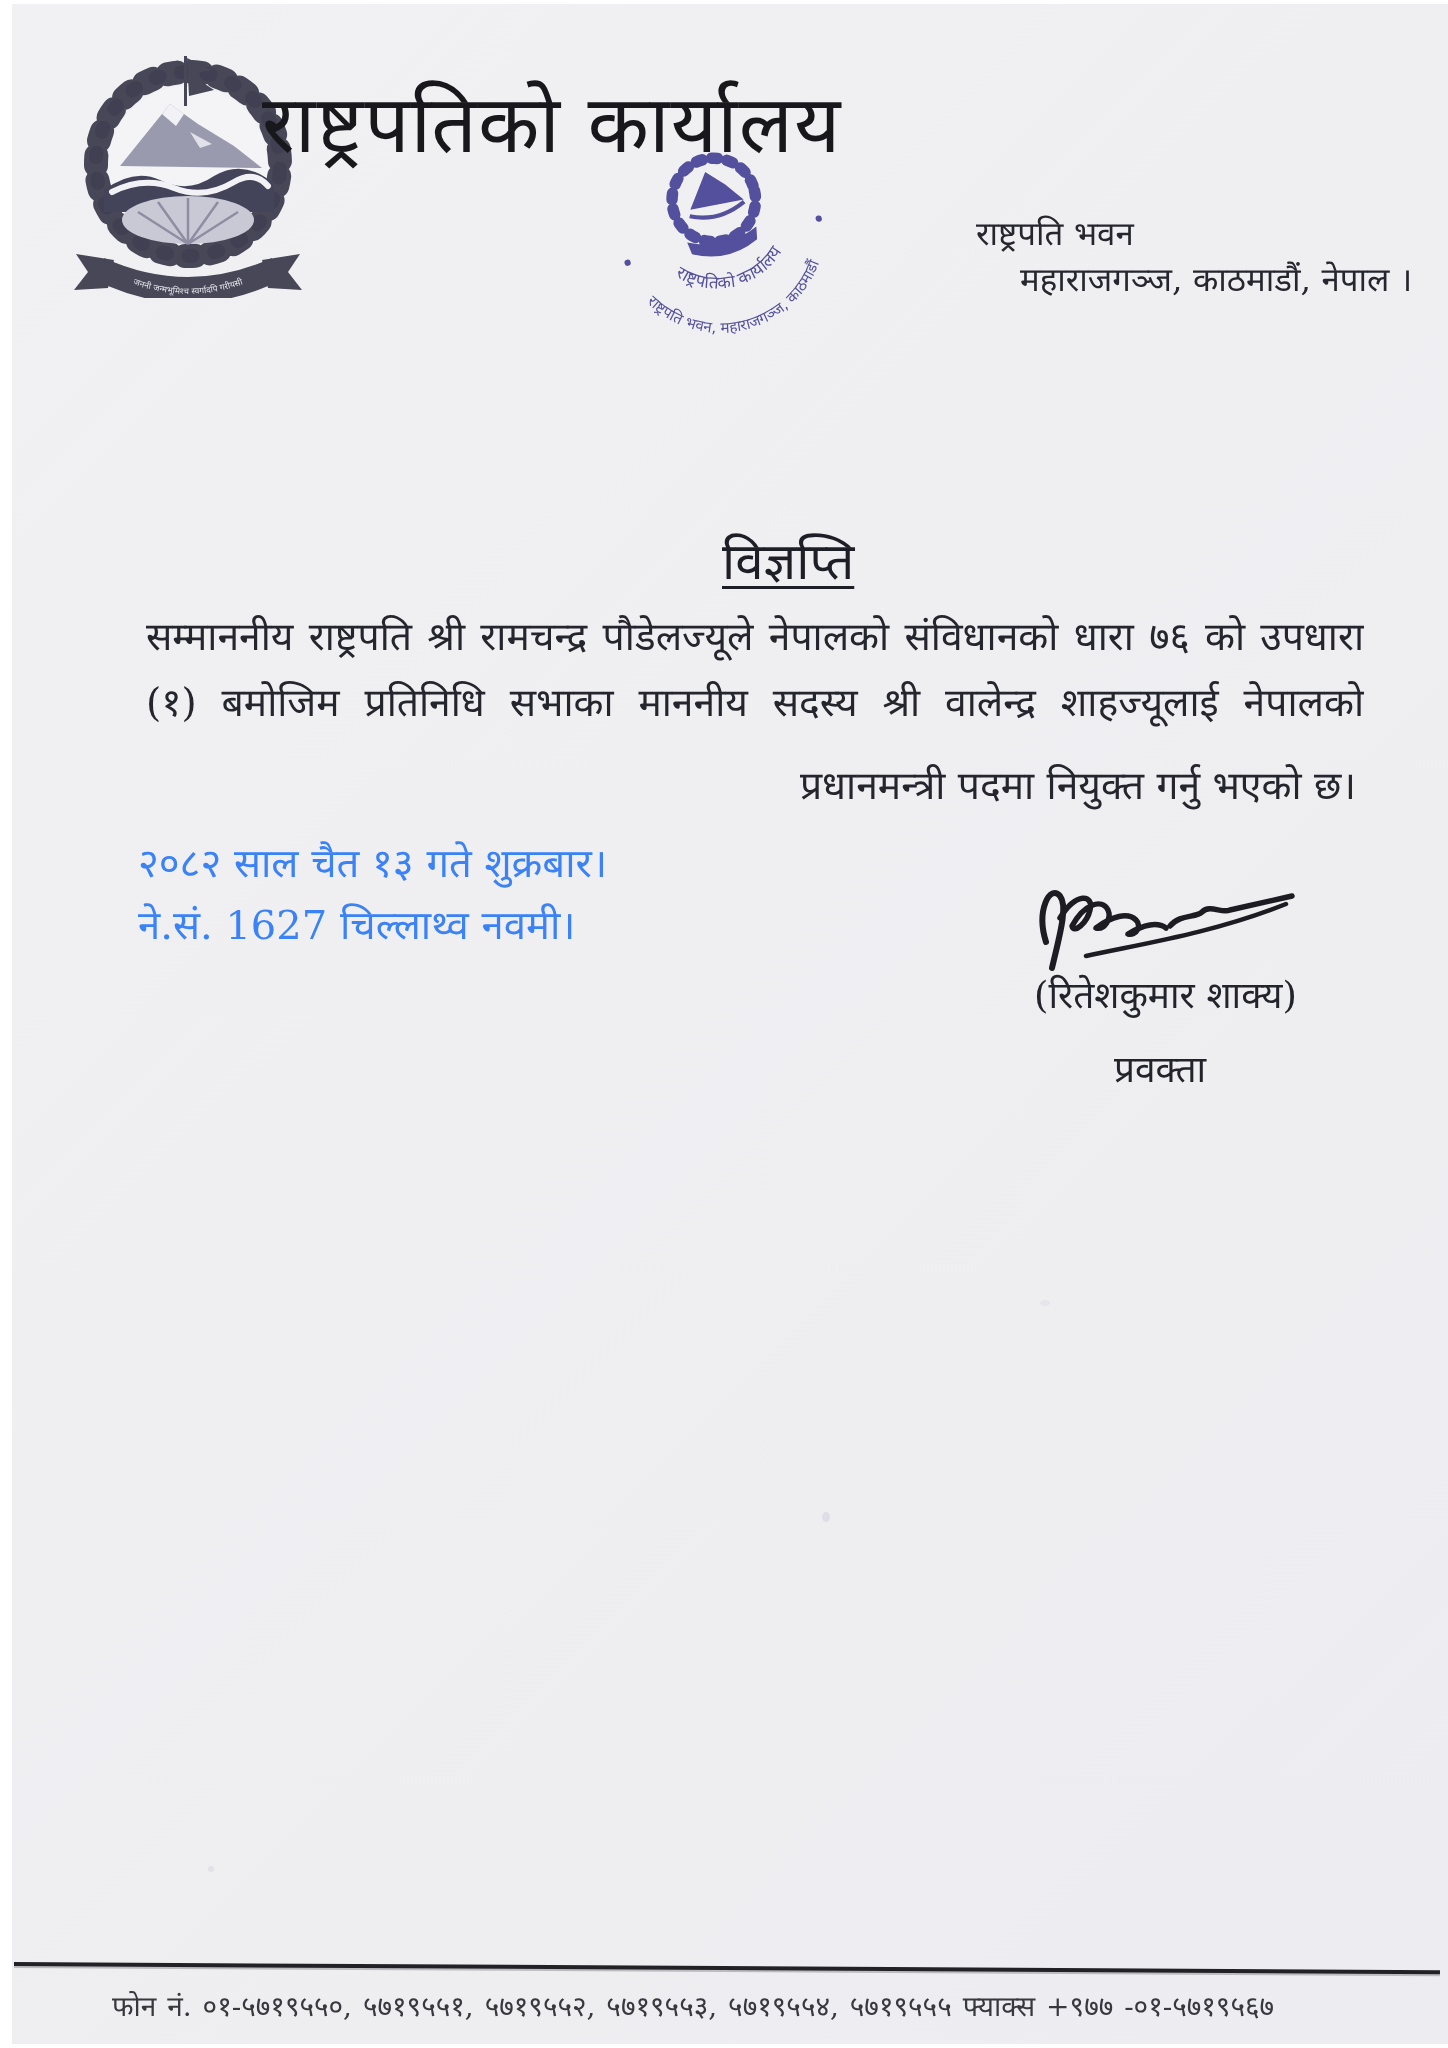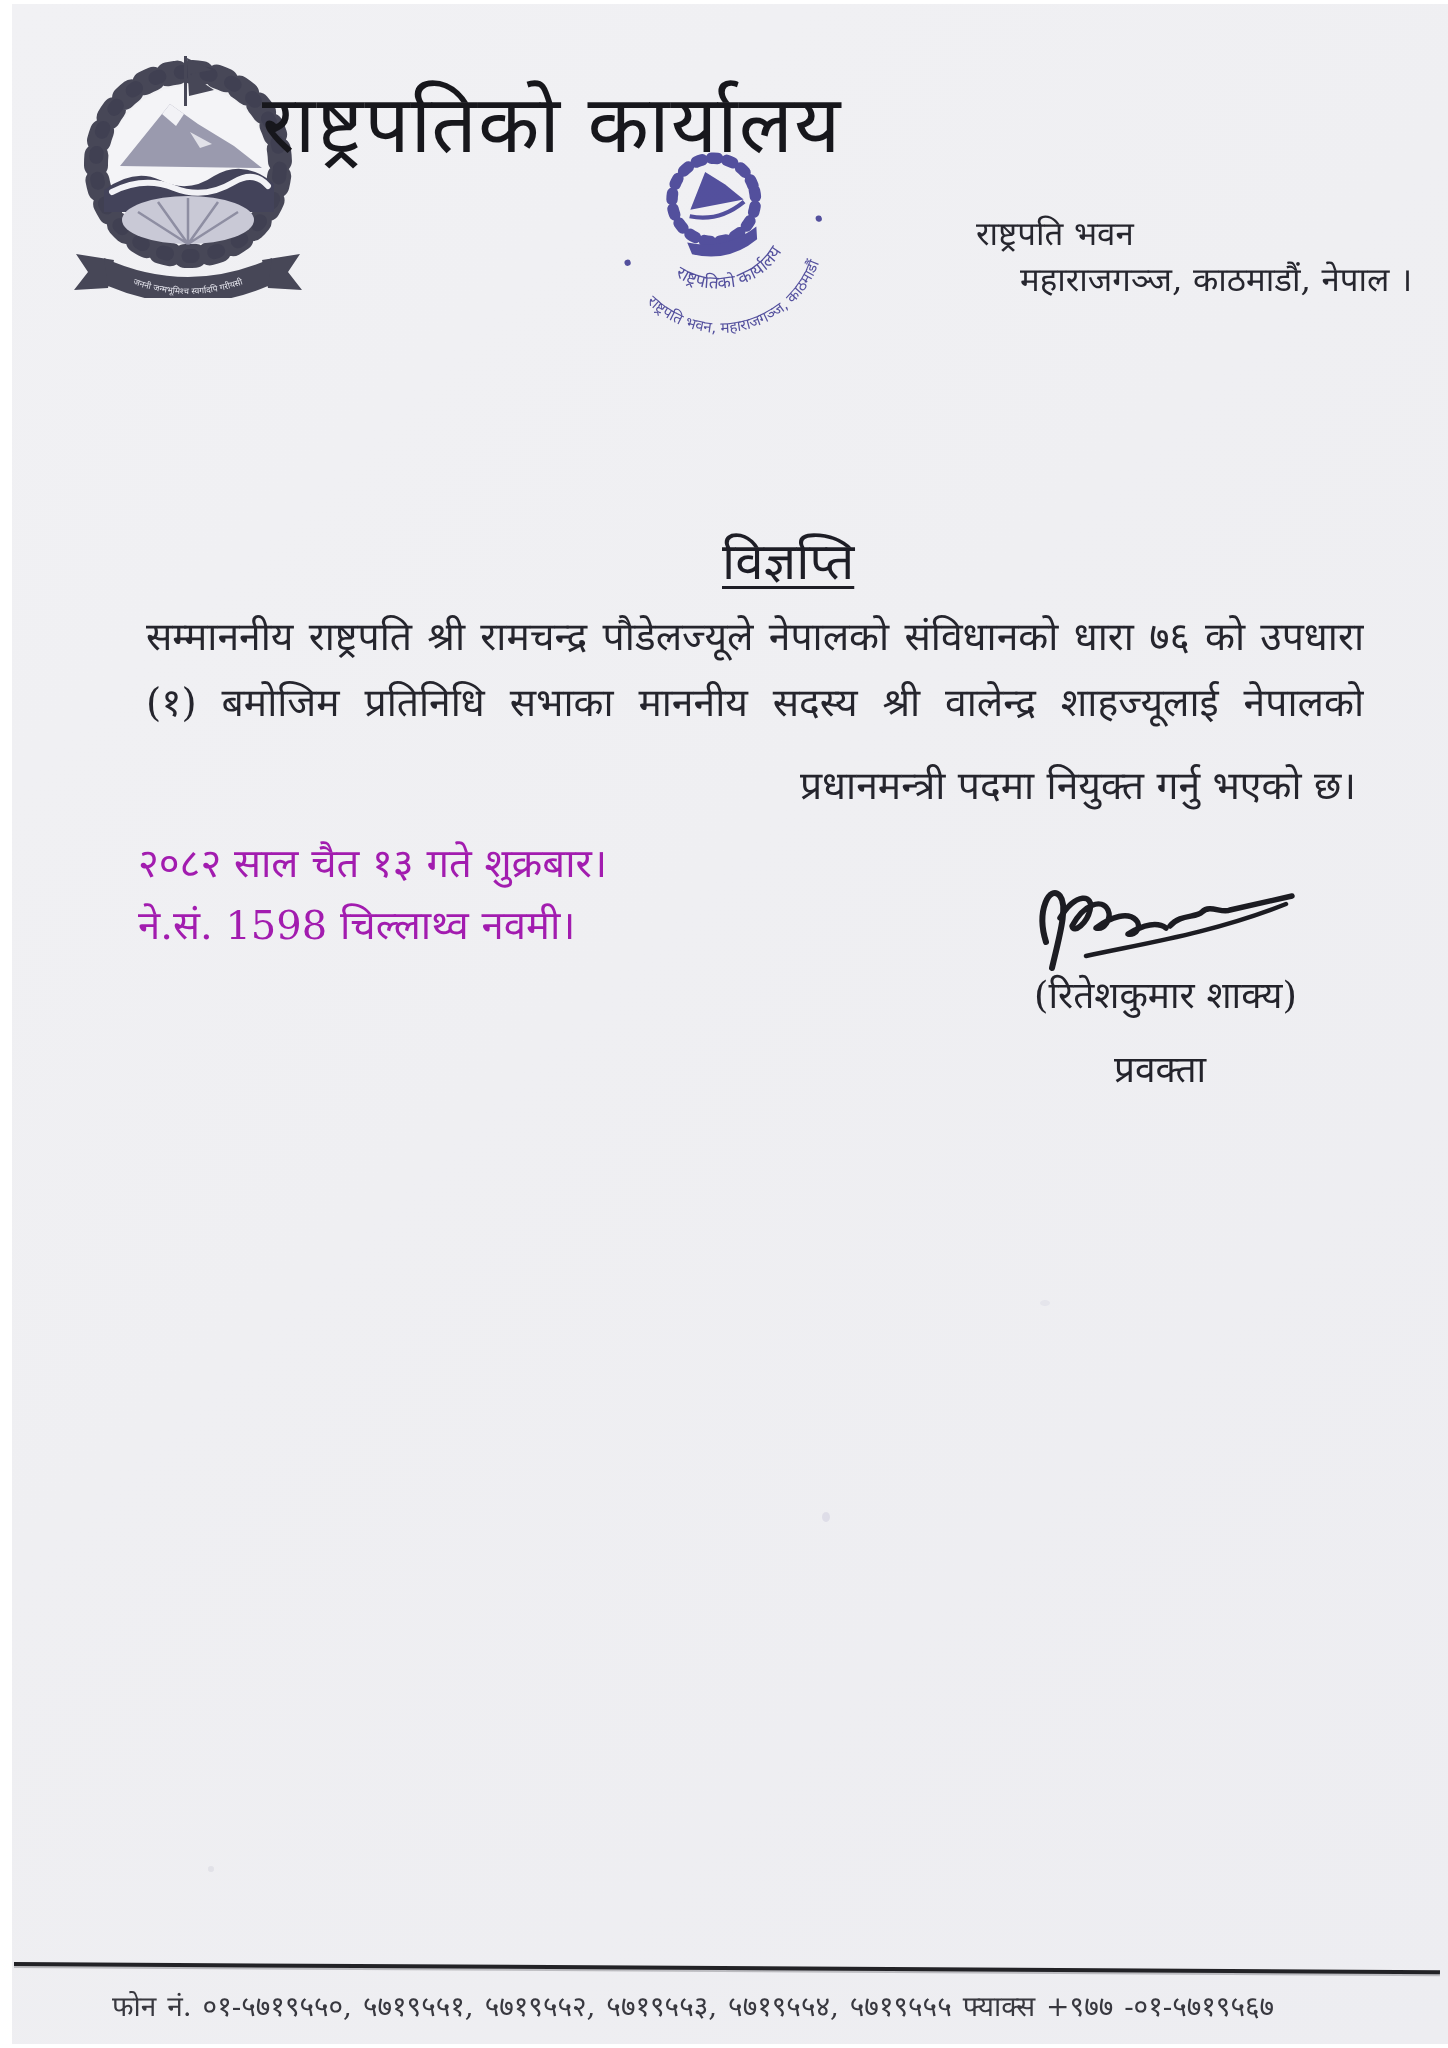--- a/index.html
+++ b/index.html
@@ -23,21 +23,21 @@
   .heading{
     font-size:51px;color:#1e1e26;white-space:nowrap;
     text-decoration:underline;text-decoration-thickness:2.5px;text-underline-offset:7px;
   }
   .bodyline{
     font-size:39px;color:#25252d;width:1218px;height:66px;line-height:62px;
     text-align:justify;overflow:hidden;
   }
   .just-last{text-align-last:justify;margin-left:8px;}
   .dateline{
-    font-size:40px;color:#a21caf;white-space:nowrap;
+    font-size:40px;color:#3b82f6;white-space:nowrap;
   }
   .signame{font-size:37px;color:#23232b;white-space:nowrap;}
   .sigtitle{font-size:37px;color:#23232b;white-space:nowrap;}
   .rule{
     background:#222226;height:4px;transform:rotate(0.33deg);transform-origin:left center;
     box-shadow:0 2px 0 rgba(40,40,46,.25);
   }
   .footer-text{
     font-size:28px;color:#38383f;white-space:nowrap;word-spacing:2px;
   }
@@ -103,21 +103,21 @@
 <div class="abs addr" style="left:976px;top:210px;">राष्ट्रपति भवन</div>
 <div class="abs addr" style="left:976px;top:256px;margin-left:44px;">महाराजगञ्ज, काठमाडौं, नेपाल ।</div>
 
 <div class="abs heading" style="left:722px;top:524px;">विज्ञप्ति</div>
 
 <div class="abs bodyline just-last" style="left:138px;top:606px;">सम्माननीय राष्ट्रपति श्री रामचन्द्र पौडेलज्यूले नेपालको संविधानको धारा ७६ को उपधारा</div>
 <div class="abs bodyline just-last" style="left:138px;top:672px;">(१) बमोजिम प्रतिनिधि सभाका माननीय सदस्य श्री वालेन्द्र शाहज्यूलाई नेपालको</div>
 <div class="abs bodyline" style="left:138px;top:738px;text-align:right;margin-top:17px;">प्रधानमन्त्री पदमा नियुक्त गर्नु भएको छ।</div>
 
 <div class="abs dateline" style="left:138px;top:834px;">२०८२ साल चैत १३ गते शुक्रबार।</div>
-<div class="abs dateline" style="left:138px;top:896px;">ने.सं. 1598 चिल्लाथ्व नवमी।</div>
+<div class="abs dateline" style="left:138px;top:896px;">ने.सं. 1627 चिल्लाथ्व नवमी।</div>
 
 <svg class="abs" style="left:1030px;top:876px;" width="274" height="108" viewBox="0 0 274 108">
   <g fill="none" stroke="#1c1c22" stroke-linecap="round" stroke-linejoin="round">
     <path stroke-width="6" d="M16 66 C6 34 20 8 30 20 C38 30 30 58 22 92"></path>
     <path stroke-width="5.5" d="M30 42 C46 16 64 18 60 34 C57 47 44 58 42 50 C54 28 72 22 78 34 C82 43 74 54 66 52 C82 40 98 36 106 44 C112 50 106 60 98 58 C114 48 128 46 136 52"></path>
     <path stroke-width="5.5" d="M140 50 C150 38 166 42 172 36 C180 28 192 38 200 34 L262 20"></path>
     <path stroke-width="4.5" d="M56 80 C110 68 180 58 256 28"></path>
   </g>
 </svg>
 

